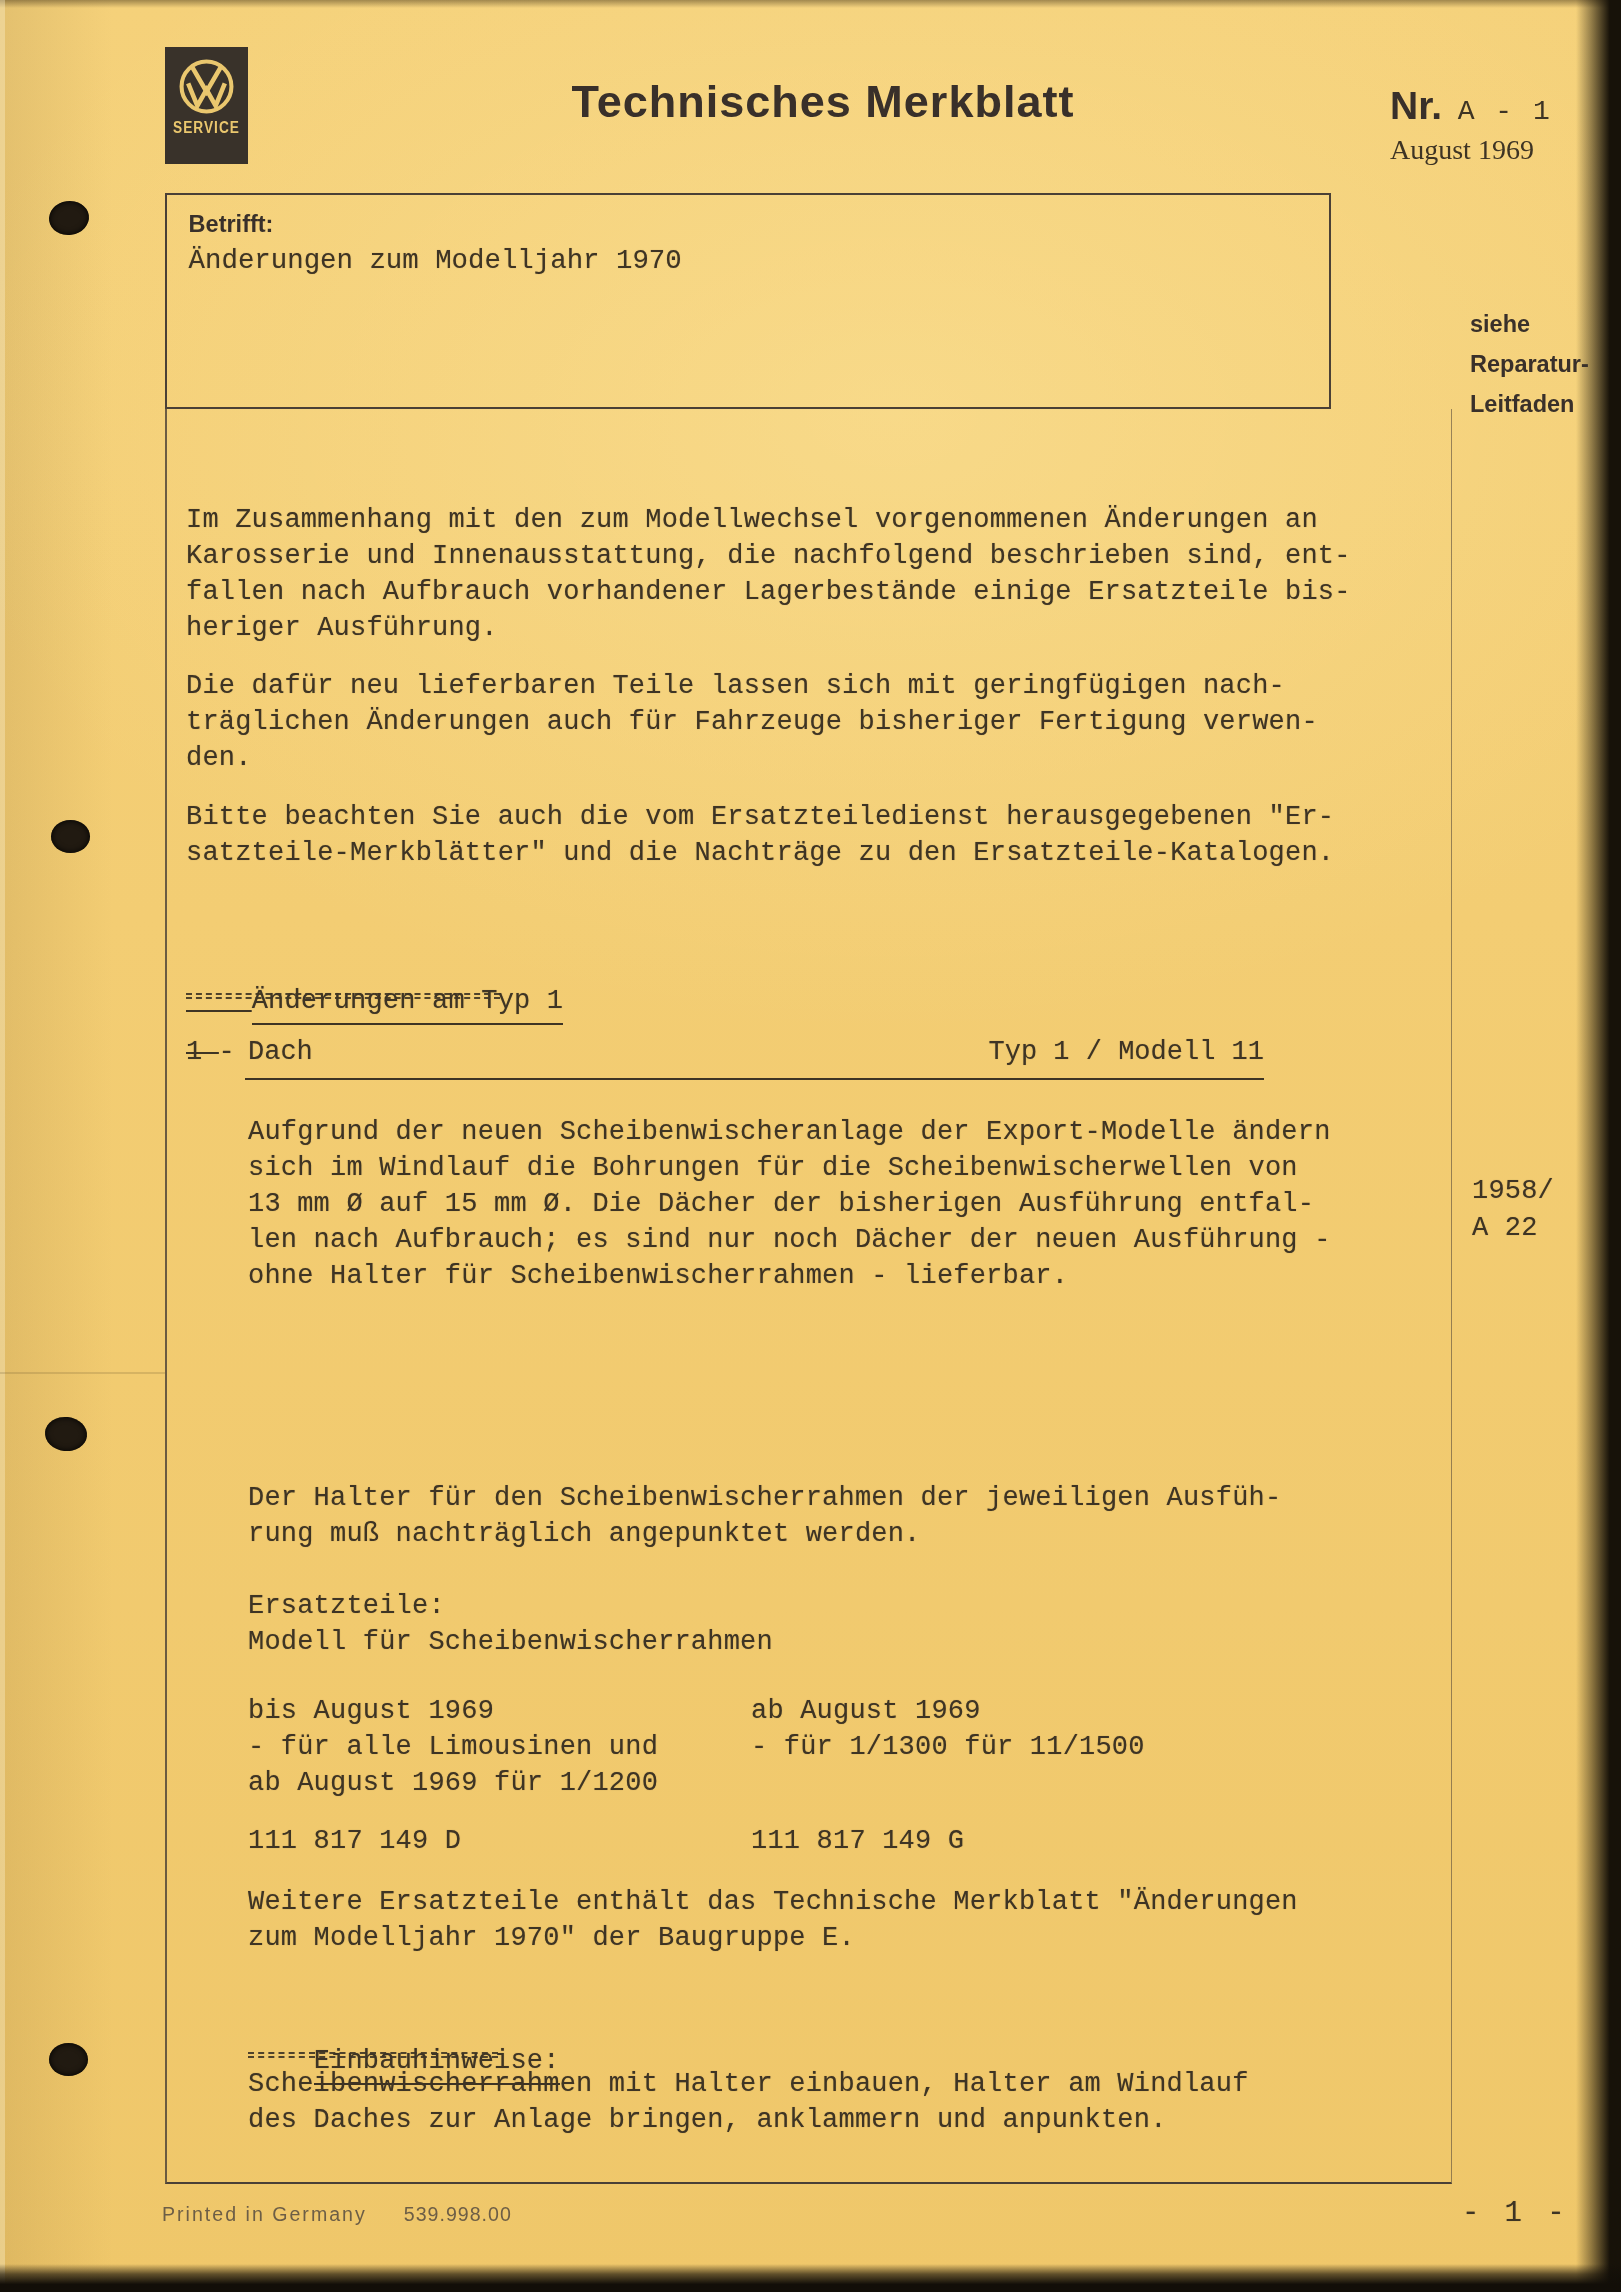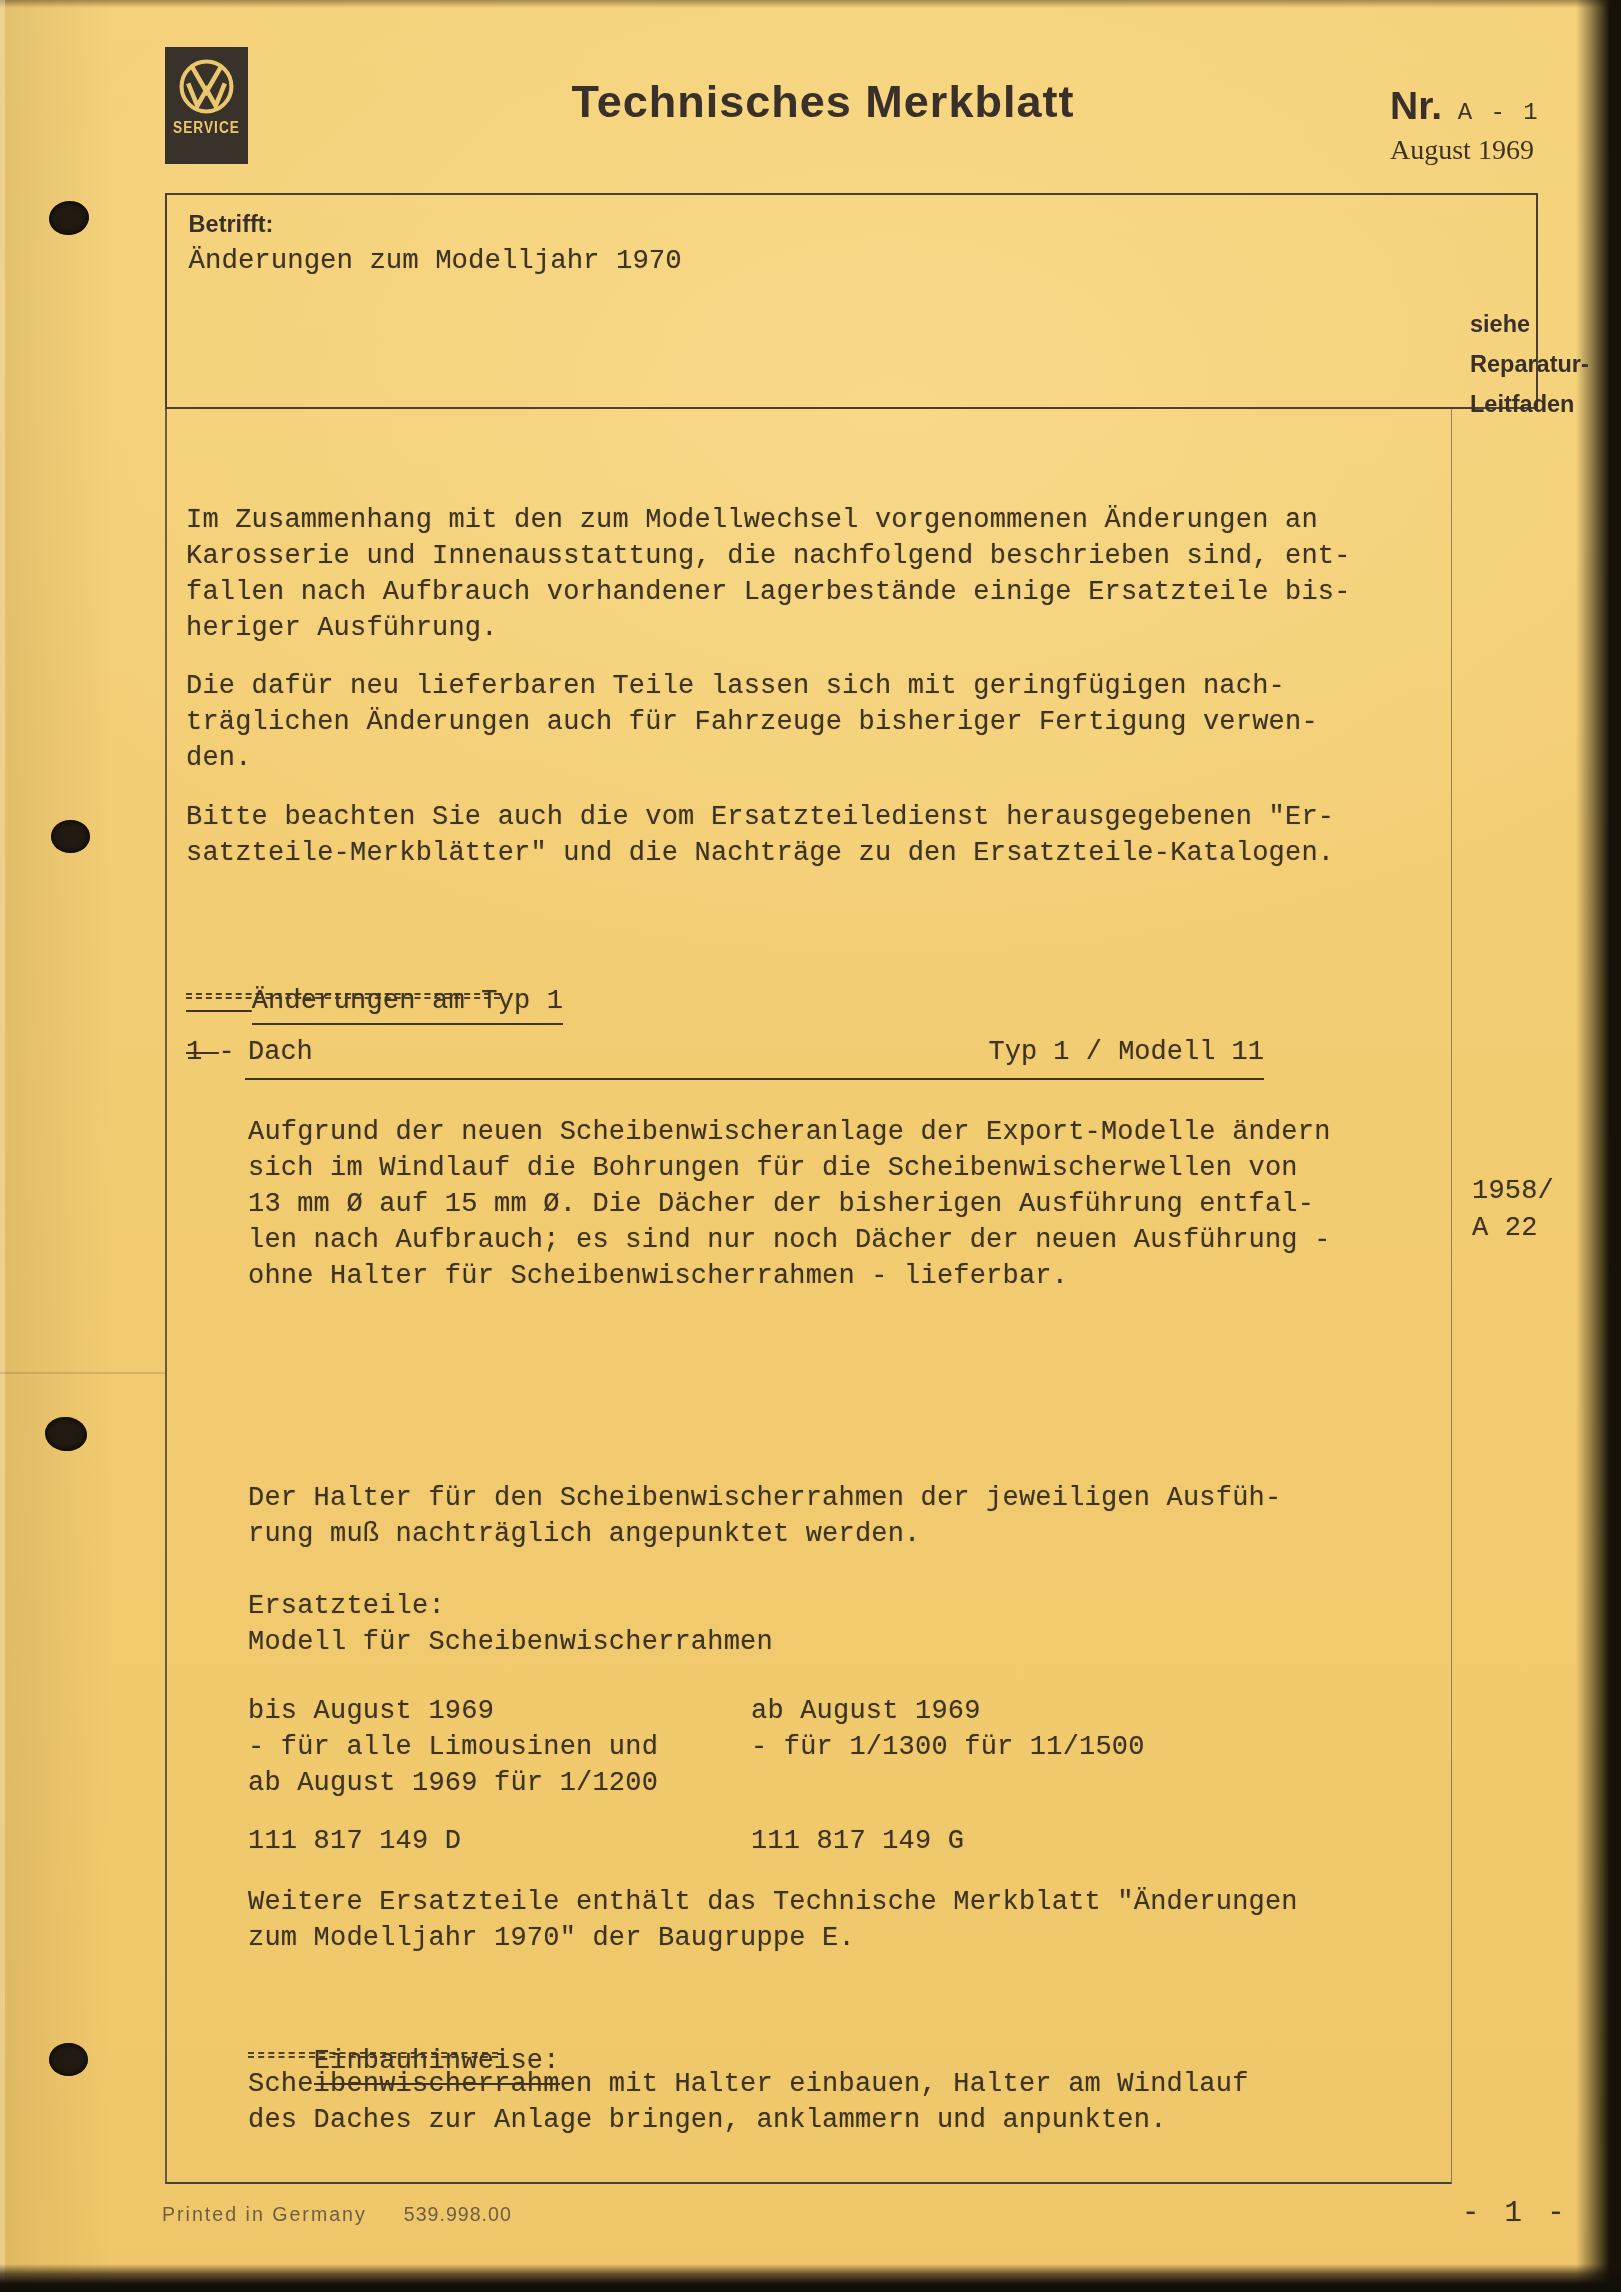--- a/index.html
+++ b/index.html
@@ -41,26 +41,26 @@
   .service-label{margin-top:4.9px;font-size:13.7px;font-weight:bold;letter-spacing:1px;color:var(--emblem);
     transform:scaleY(1.25);}
 
   .masthead-title{position:absolute;left:529px;top:76px;width:588px;text-align:center;
     font-size:45px;font-weight:bold;color:var(--print);letter-spacing:1px;}
 
   .nr-block{position:absolute;left:1390px;top:84px;}
   .nr-row{display:flex;align-items:baseline;}
   .nr-label{font-size:39px;font-weight:bold;color:var(--print);}
   .nr-value{margin-left:15.7px;font-family:"Liberation Mono","DejaVu Sans Mono",monospace;
-    font-size:24px;color:var(--ink);letter-spacing:2px;}
+    font-size:28px;color:var(--ink);letter-spacing:2px;}
   .nr-date{margin-top:5.9px;font-family:Liberation Serif, serif;
     font-size:28px;color:var(--ink);}
 
   
-  .header-box{position:absolute;left:165px;top:193px;width:1373px;height:216px;
+  .header-box{position:absolute;left:165px;top:193px;width:1166px;height:216px;
     border:2.9px solid var(--frame);box-sizing:border-box;display:flex;}
   .cell-betrifft{width:935px;box-sizing:border-box;padding:15.7px 0 0 21.6px;}
   .cell-typ{flex:1;box-sizing:border-box;border-left:2px solid var(--frame);padding:15.7px 0 0 23.5px;}
   .box-label{font-size:23.5px;font-weight:bold;color:var(--print);}
   .box-value{margin-top:7.8px;font-family:"Liberation Mono","DejaVu Sans Mono",monospace;
     font-size:27.4px;color:var(--ink);text-shadow:0 0 1px rgba(62,52,37,0.35);}
 
   .margin-note{position:absolute;left:1470px;top:304px;font-size:23.5px;font-weight:bold;
     color:var(--print);line-height:40px;white-space:pre;}
 

